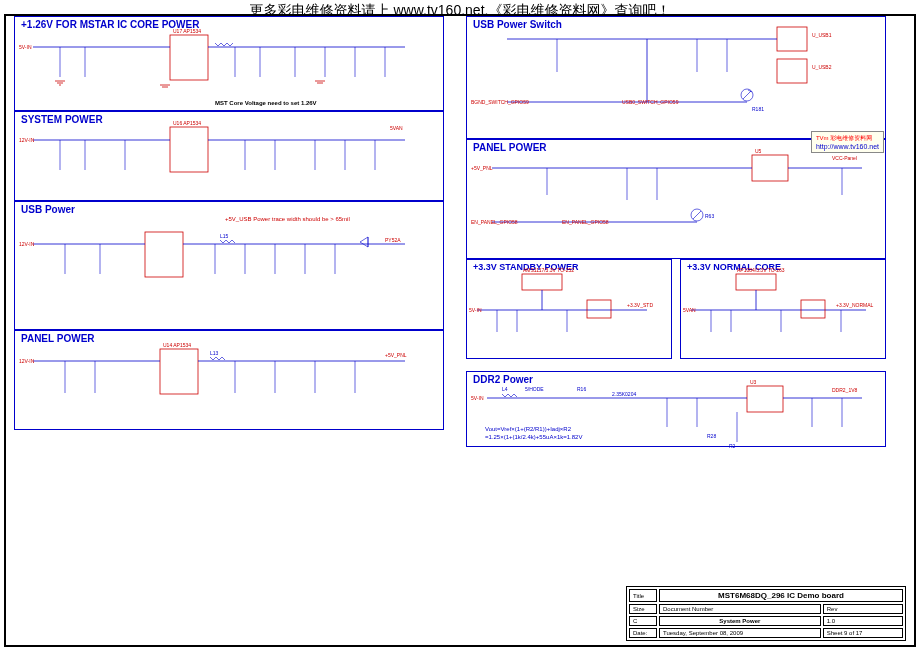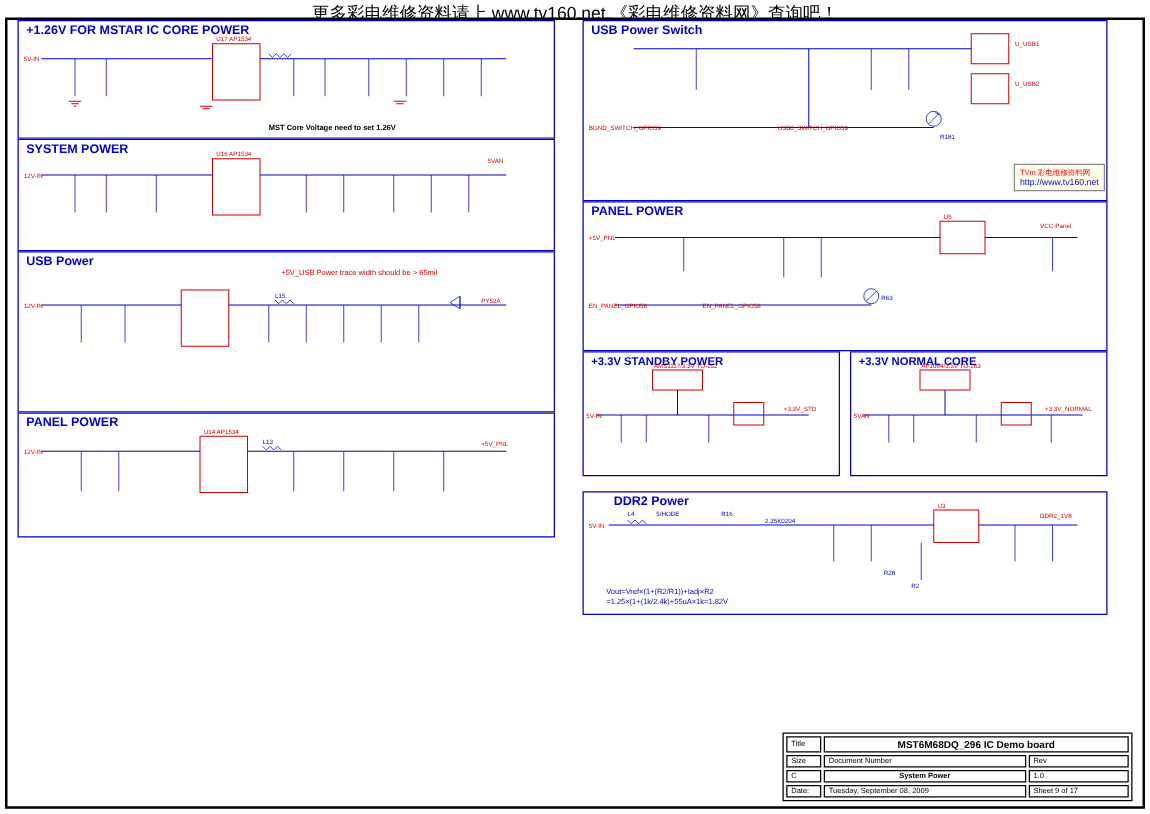--- a/index.html
+++ b/index.html
@@ -132,21 +132,21 @@
         </g>
         <path d="M195 26 l3 3 l3 -3 l3 3 l3 -3 l3 3" fill="none" stroke="#00c" stroke-width="0.6"></path>
         <text x="195" y="24" class="net-b">L13</text>
       </svg>
     </div>
 
   </div>
 
   <div class="col col-right">
 
-    <div class="block" style="height:145px">
+    <div class="block" style="height:123px">
       <div class="block-title">USB Power Switch</div>
       <svg width="420" height="115">
         <rect x="310" y="10" width="30" height="24" fill="none" stroke="#c00" stroke-width="0.8"></rect>
         <rect x="310" y="42" width="30" height="24" fill="none" stroke="#c00" stroke-width="0.8"></rect>
         <text x="345" y="20" class="net">U_USB1</text>
         <text x="345" y="52" class="net">U_USB2</text>
         <line x1="40" y1="22" x2="310" y2="22" stroke="#00c" stroke-width="0.8"></line>
         <line x1="180" y1="22" x2="180" y2="85" stroke="#00c" stroke-width="0.8"></line>
         <line x1="40" y1="85" x2="280" y2="85" stroke="#00c" stroke-width="0.8"></line>
         <text x="4" y="87" class="net">BGND_SWITCH_GPIO59</text>
@@ -222,21 +222,21 @@
           <g stroke="#00c" stroke-width="0.6">
             <line x1="30" y1="50" x2="30" y2="72"></line>
               <line x1="50" y1="50" x2="50" y2="72"></line>
             <line x1="100" y1="50" x2="100" y2="72"></line>
               <line x1="160" y1="50" x2="160" y2="72"></line>
           </g>
         </svg>
       </div>
     </div>
 
-    <div class="block" style="height:99px; margin-top:12px;padding-left:18px;">
+    <div class="block" style="height:76px; margin-top:12px;">
       <div class="block-title">DDR2 Power</div>
       <svg width="420" height="90">
         <rect x="280" y="14" width="36" height="26" fill="none" stroke="#c00" stroke-width="0.8"></rect>
         <text x="283" y="12" class="net">U3</text>
         <line x1="20" y1="26" x2="280" y2="26" stroke="#00c" stroke-width="0.8"></line>
         <line x1="316" y1="26" x2="395" y2="26" stroke="#00c" stroke-width="0.8"></line>
         <text x="4" y="28" class="net">5V-IN</text>
         <text x="365" y="20" class="net">DDR2_1V8</text>
         <path d="M35 22 l3 3 l3 -3 l3 3 l3 -3 l3 3" fill="none" stroke="#00c" stroke-width="0.6"></path>
         <text x="35" y="19" class="net-b">L4</text>

